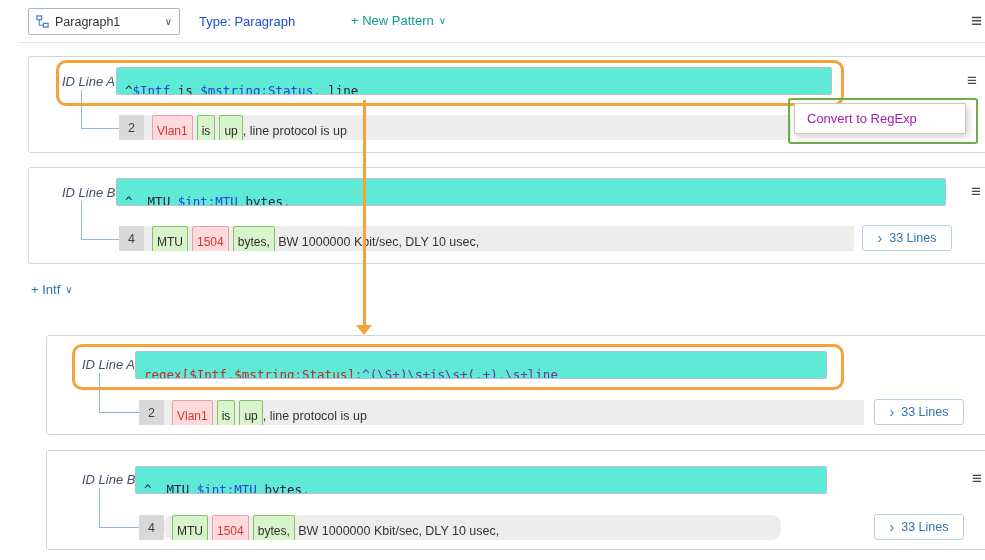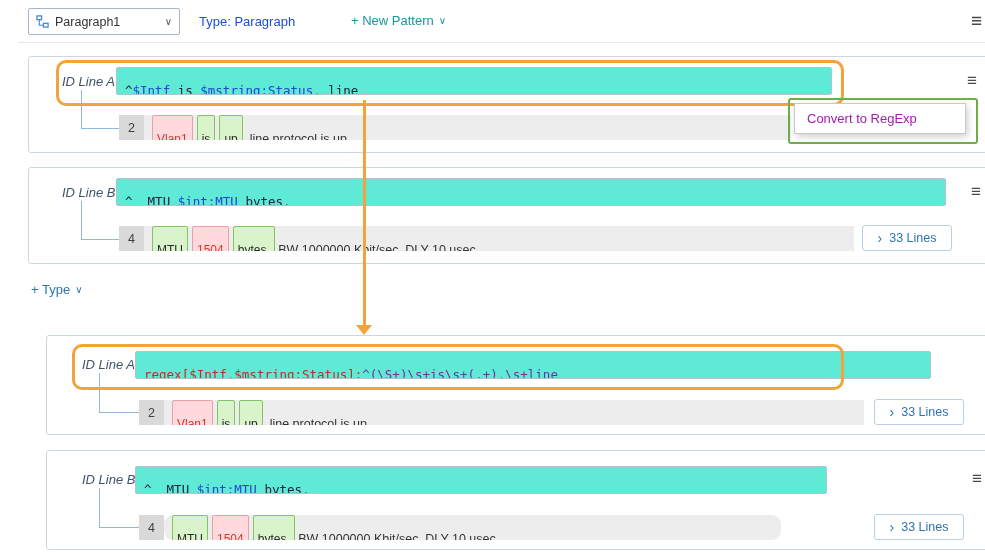--- a/index.html
+++ b/index.html
@@ -21,21 +21,21 @@
   .pinput{position:absolute;height:28px;box-sizing:border-box;border:1px solid #b4c1cf;border-radius:2px;background:#5eead4;padding:10px 8px;font-family:"DejaVu Sans Mono",monospace;font-size:12.5px;line-height:26px;white-space:pre;overflow:hidden;cursor:text;}
   .tok-dark{color:#23233c;}
   .tok-blue{color:#2742d6;}
   .tok-red{color:#c02b2b;}
   .tok-purple{color:#7030a0;}
 
   .connector{position:absolute;border-left:1px solid #8fb8dc;border-bottom:1px solid #8fb8dc;}
   .row{position:absolute;display:flex;align-items:stretch;}
   .rownum{width:25px;height:25px;background:#d9d9d9;color:#404040;font-size:12.5px;display:flex;align-items:center;justify-content:center;flex:none;}
   .rowbar{height:25px;background:#ededed;font-size:12.5px;color:#333;line-height:25px;padding-left:8px;white-space:pre;overflow:hidden;box-sizing:border-box;}
-  .chip{display:inline-block;line-height:16px;padding:15px 4px;border-radius:2px;font-size:12px;}
+  .chip{display:inline-block;line-height:16px;padding:7px 4px;border-radius:2px;font-size:12px;}
   .chip-value{background:#ffd9db;border:1px solid #e8a0a4;color:#d6372e;}
   .chip-lit{background:#d9f3cb;border:1px solid #82c464;color:#2b2b2b;}
   .mr{margin-right:4px;}
 
   .badge{position:absolute;width:90px;height:26px;box-sizing:border-box;background:#fff;border:1px solid #b9cfe3;border-radius:3px;display:flex;align-items:center;justify-content:center;gap:7px;color:#2e74b5;font-size:12.5px;cursor:pointer;}
   .badge .chev{font-size:14px;line-height:1;}
 
   .orange-box{position:absolute;border:3px solid #f3a33a;border-radius:10px;pointer-events:none;z-index:5;}
   .arrow-line{position:absolute;width:3px;background:#f3a33a;z-index:6;}
   .arrow-head{position:absolute;width:0;height:0;border-left:8px solid transparent;border-right:8px solid transparent;border-top:10px solid #f3a33a;z-index:6;}
@@ -91,30 +91,30 @@
       <div class="rownum">4</div>
       <div class="rowbar" style="width:710px;"><span class="chip chip-lit mr">MTU</span><span class="chip chip-value mr">1504</span><span class="chip chip-lit">bytes,</span><span> BW 1000000 Kbit/sec, DLY 10 usec,</span></div>
     </div>
     <div class="badge" style="left:833px;top:57px;">
         <span class="chev">›</span>
         <span>33 Lines</span>
       </div>
   </div>
 
   <div class="link bluelink" style="left:13px;top:282px;">
-      <span>+ Type</span>
+      <span>+ Intf</span>
       <span class="chevsm">∨</span>
     </div>
 
   <div class="arrow-line" style="left:345px;top:100px;height:225px;"></div>
   <div class="arrow-head" style="left:338px;top:325px;"></div>
 
   <div class="panel" style="left:28px;top:335px;width:947px;height:100px;">
     <div class="plabel" style="left:35px;top:21px;">ID Line A</div>
-    <div class="pinput" style="left:88px;top:15px;width:796px;text-decoration:underline;"><span class="tok-red">regex[$Intf,$mstring:Status]:</span><span class="tok-purple">^(\S+)\s+is\s+(.+),\s+line</span></div>
+    <div class="pinput" style="left:88px;top:15px;width:692px;text-decoration:underline;"><span class="tok-red">regex[$Intf,$mstring:Status]:</span><span class="tok-purple">^(\S+)\s+is\s+(.+),\s+line</span></div>
     <div class="connector" style="left:52px;top:37px;width:40px;height:39px;"></div>
     <div class="row" style="left:92px;top:64px;">
       <div class="rownum">2</div>
       <div class="rowbar" style="width:700px;"><span class="chip chip-value mr">Vlan1</span><span class="chip chip-lit mr">is</span><span class="chip chip-lit">up</span><span>, line protocol is up</span></div>
     </div>
     <div class="badge" style="left:827px;top:63px;">
         <span class="chev">›</span>
         <span>33 Lines</span>
       </div>
   </div>

